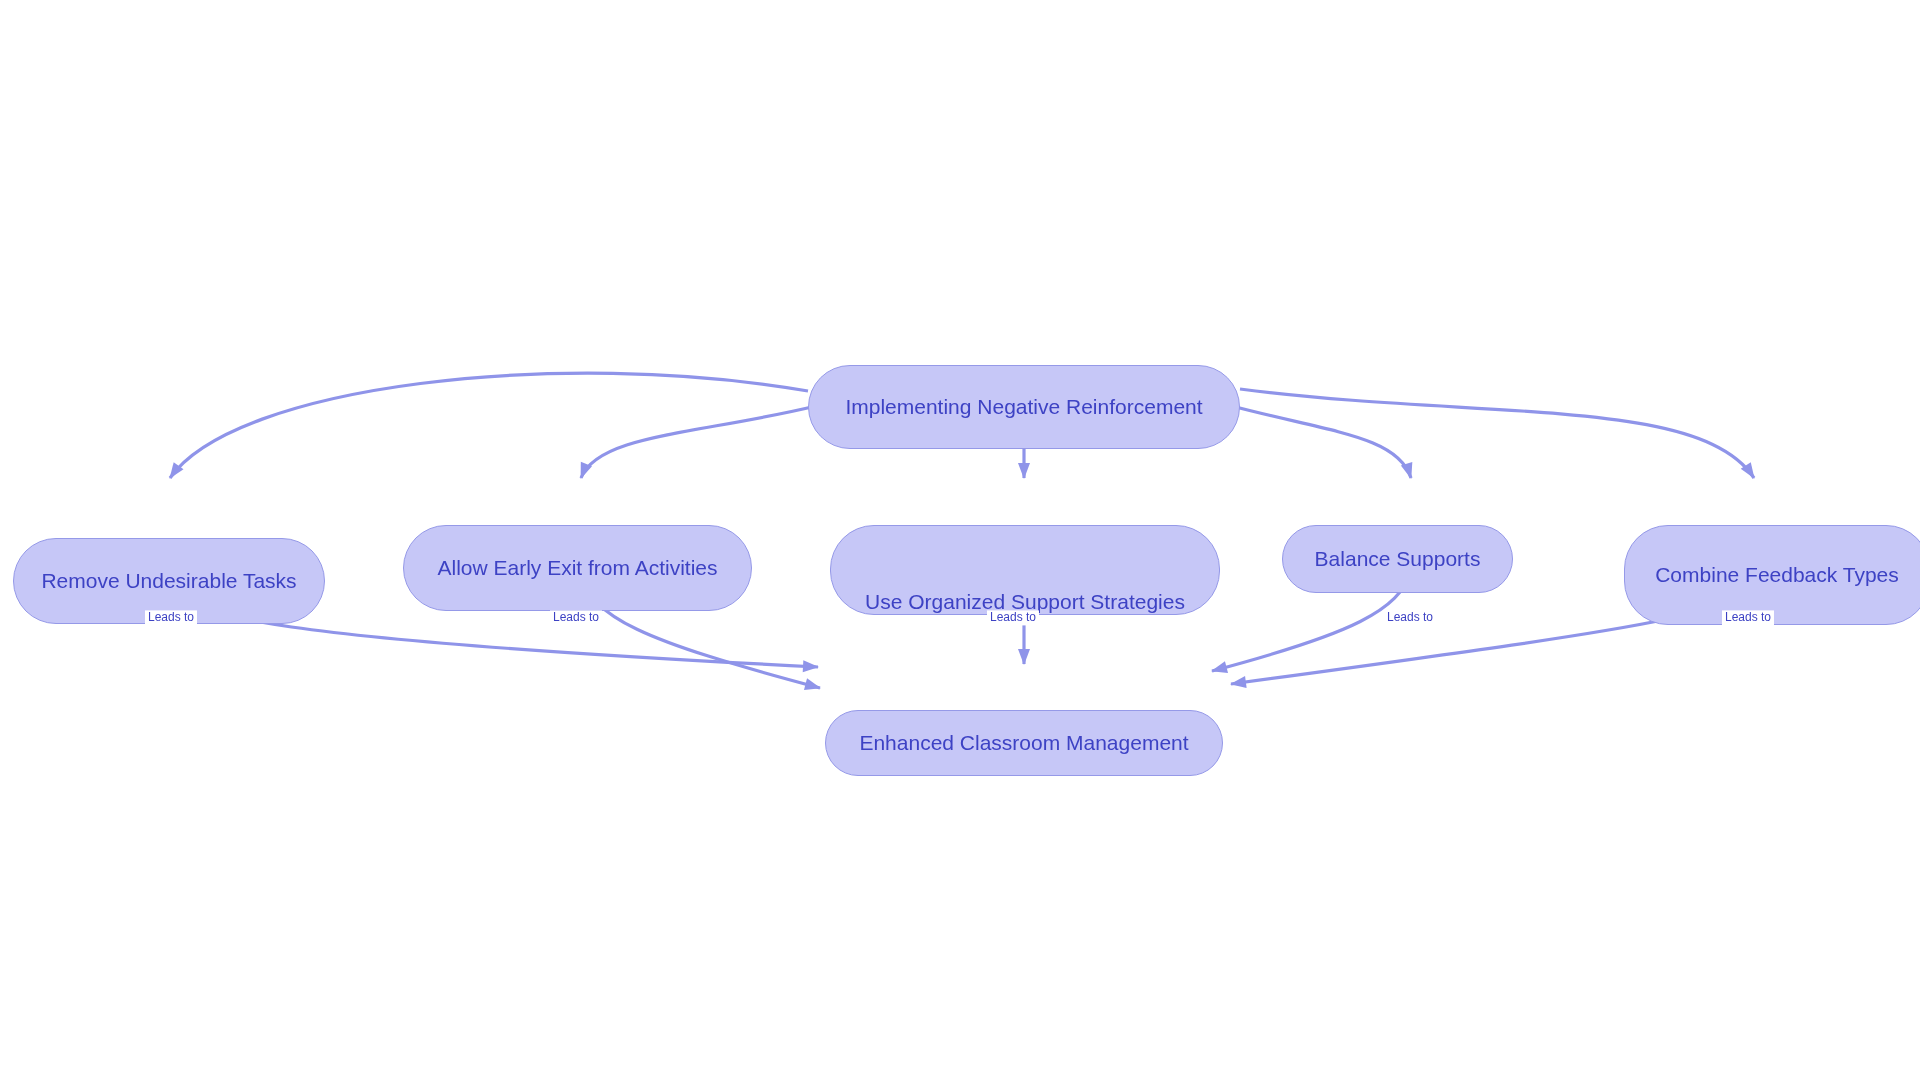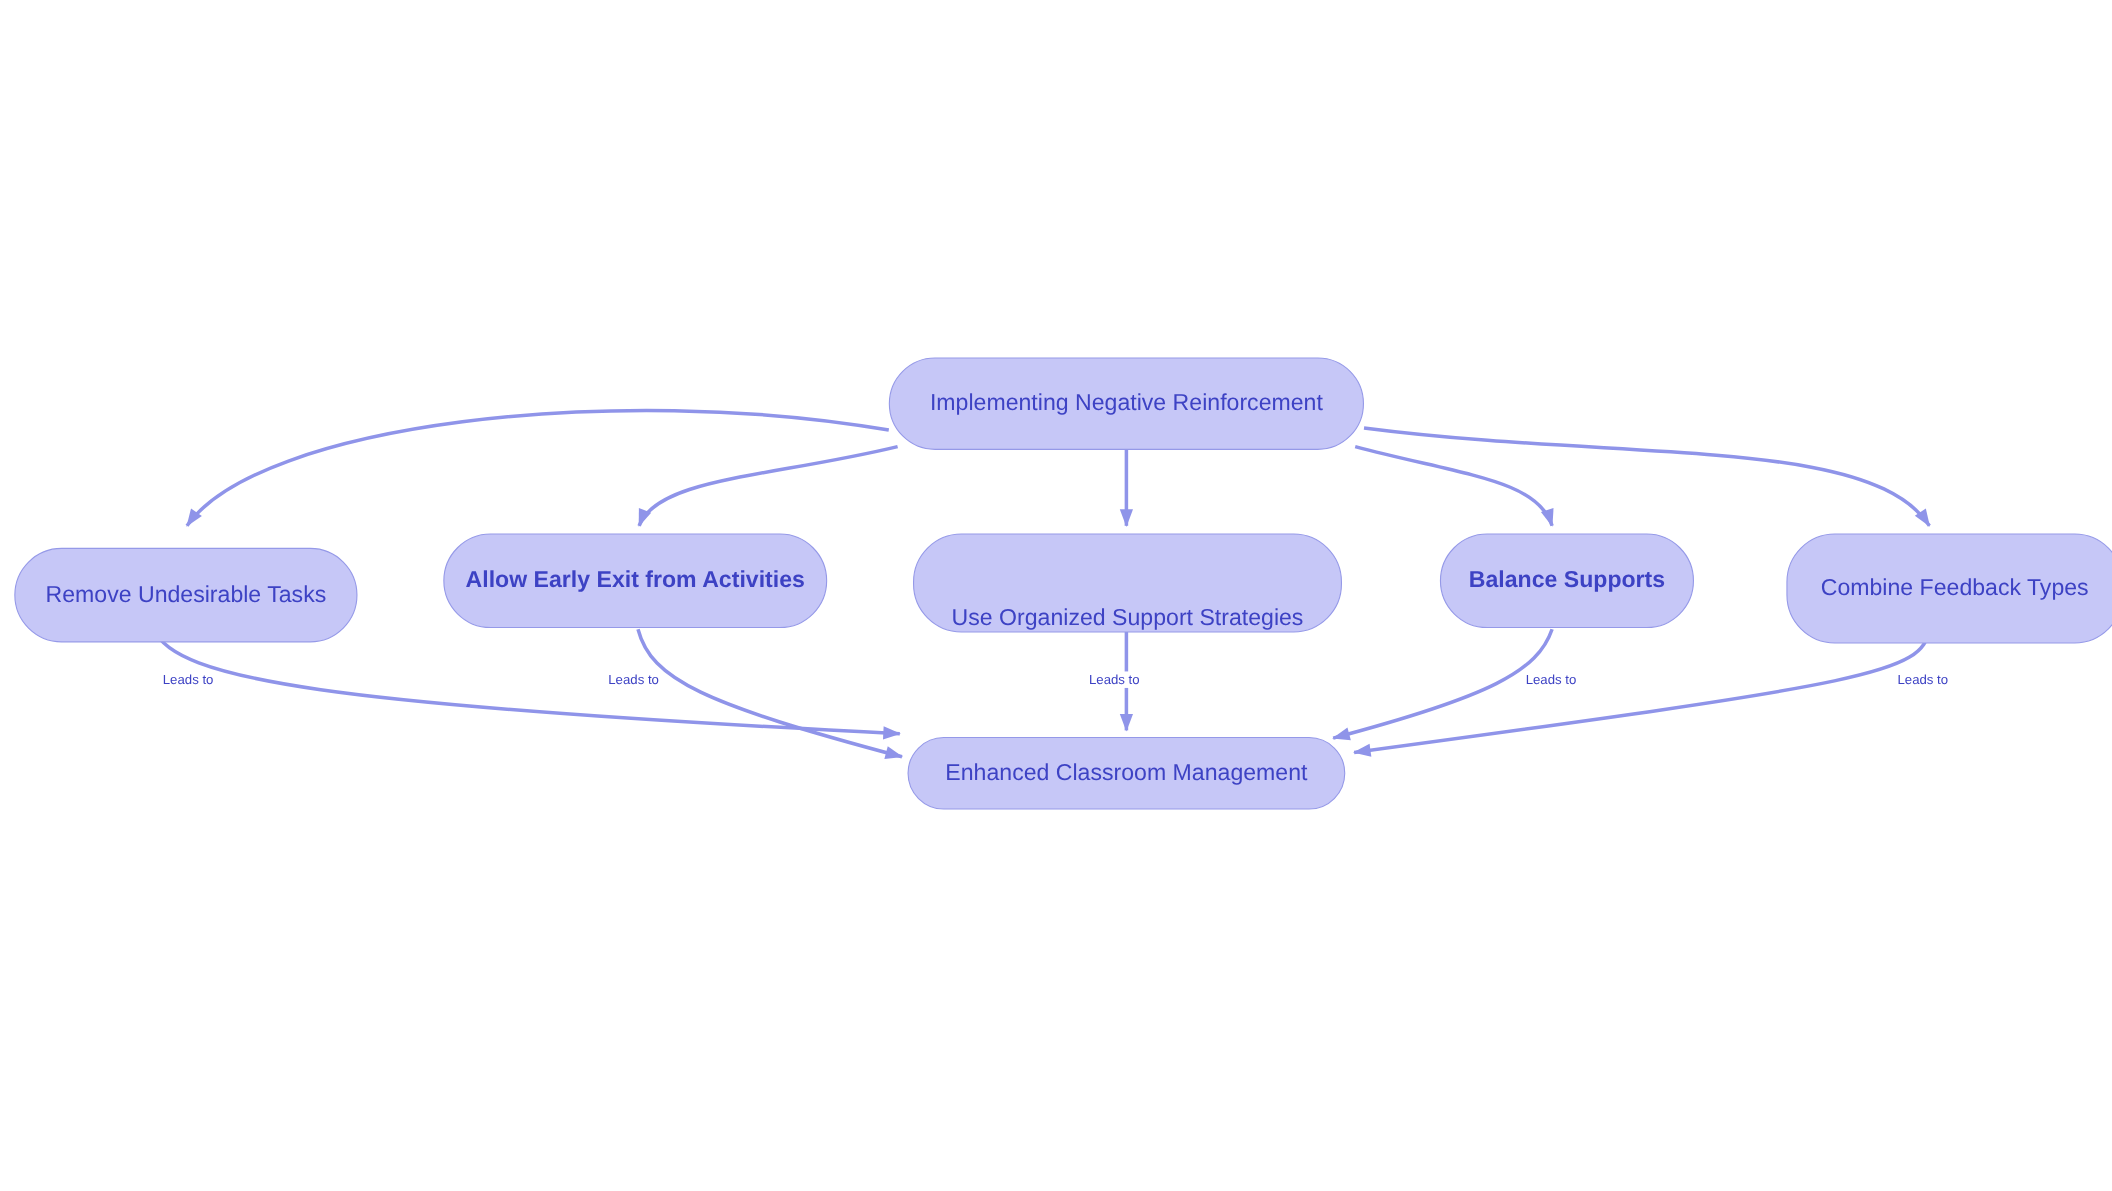--- a/index.html
+++ b/index.html
@@ -33,37 +33,37 @@
     background: var(--node-fill, #c6c7f7);
     border: 1.6px solid var(--node-border, #9599e8);
     color: var(--node-text, #3d42c4);
     display: flex;
     align-items: center;
     justify-content: center;
     font-size: 21px;
     white-space: nowrap;
     text-align: center;
   }
-  .node.pill { border-radius: 44px; }
+  .node.pill { border-radius: 44px; margin-top: 40px; }
   .edge-label {
     position: absolute;
     transform: translate(-50%, -50%);
     background: var(--background, #ffffff);
     color: var(--label-text, #3d42c4);
     font-size: 12px;
     line-height: 1.1;
     padding: 1px 3px;
     white-space: nowrap;
   }
   
   .n-root { left: 808px;  top: 325px; width: 432px; height: 84px; }
   .n-m1   { left: 13px;   top: 498px; width: 312px; height: 86px; }
-  .n-m2   { left: 403px;  top: 485px; width: 349px; height: 86px; font-weight: bold; }
+  .n-m2   { left: 403px;  top: 485px; width: 349px; height: 86px; }
   .n-m3   { left: 830px;  top: 485px; width: 390px; height: 90px; align-items: flex-end; }
-  .n-m4   { left: 1309px; top: 485px; width: 231px; height: 86px; font-weight: bold; }
+  .n-m4   { left: 1282px; top: 485px; width: 231px; height: 68px; }
   .n-m5   { left: 1624px; top: 485px; width: 306px; height: 100px; }
   .n-sink { left: 825px;  top: 670px; width: 398px; height: 66px; }
   
   .l-1 { left: 171px;  top: 618px; }
   .l-2 { left: 576px;  top: 618px; }
   .l-3 { left: 1013px; top: 618px; }
   .l-4 { left: 1410px; top: 618px; }
   .l-5 { left: 1748px; top: 618px; }
 </style>
 </head>

